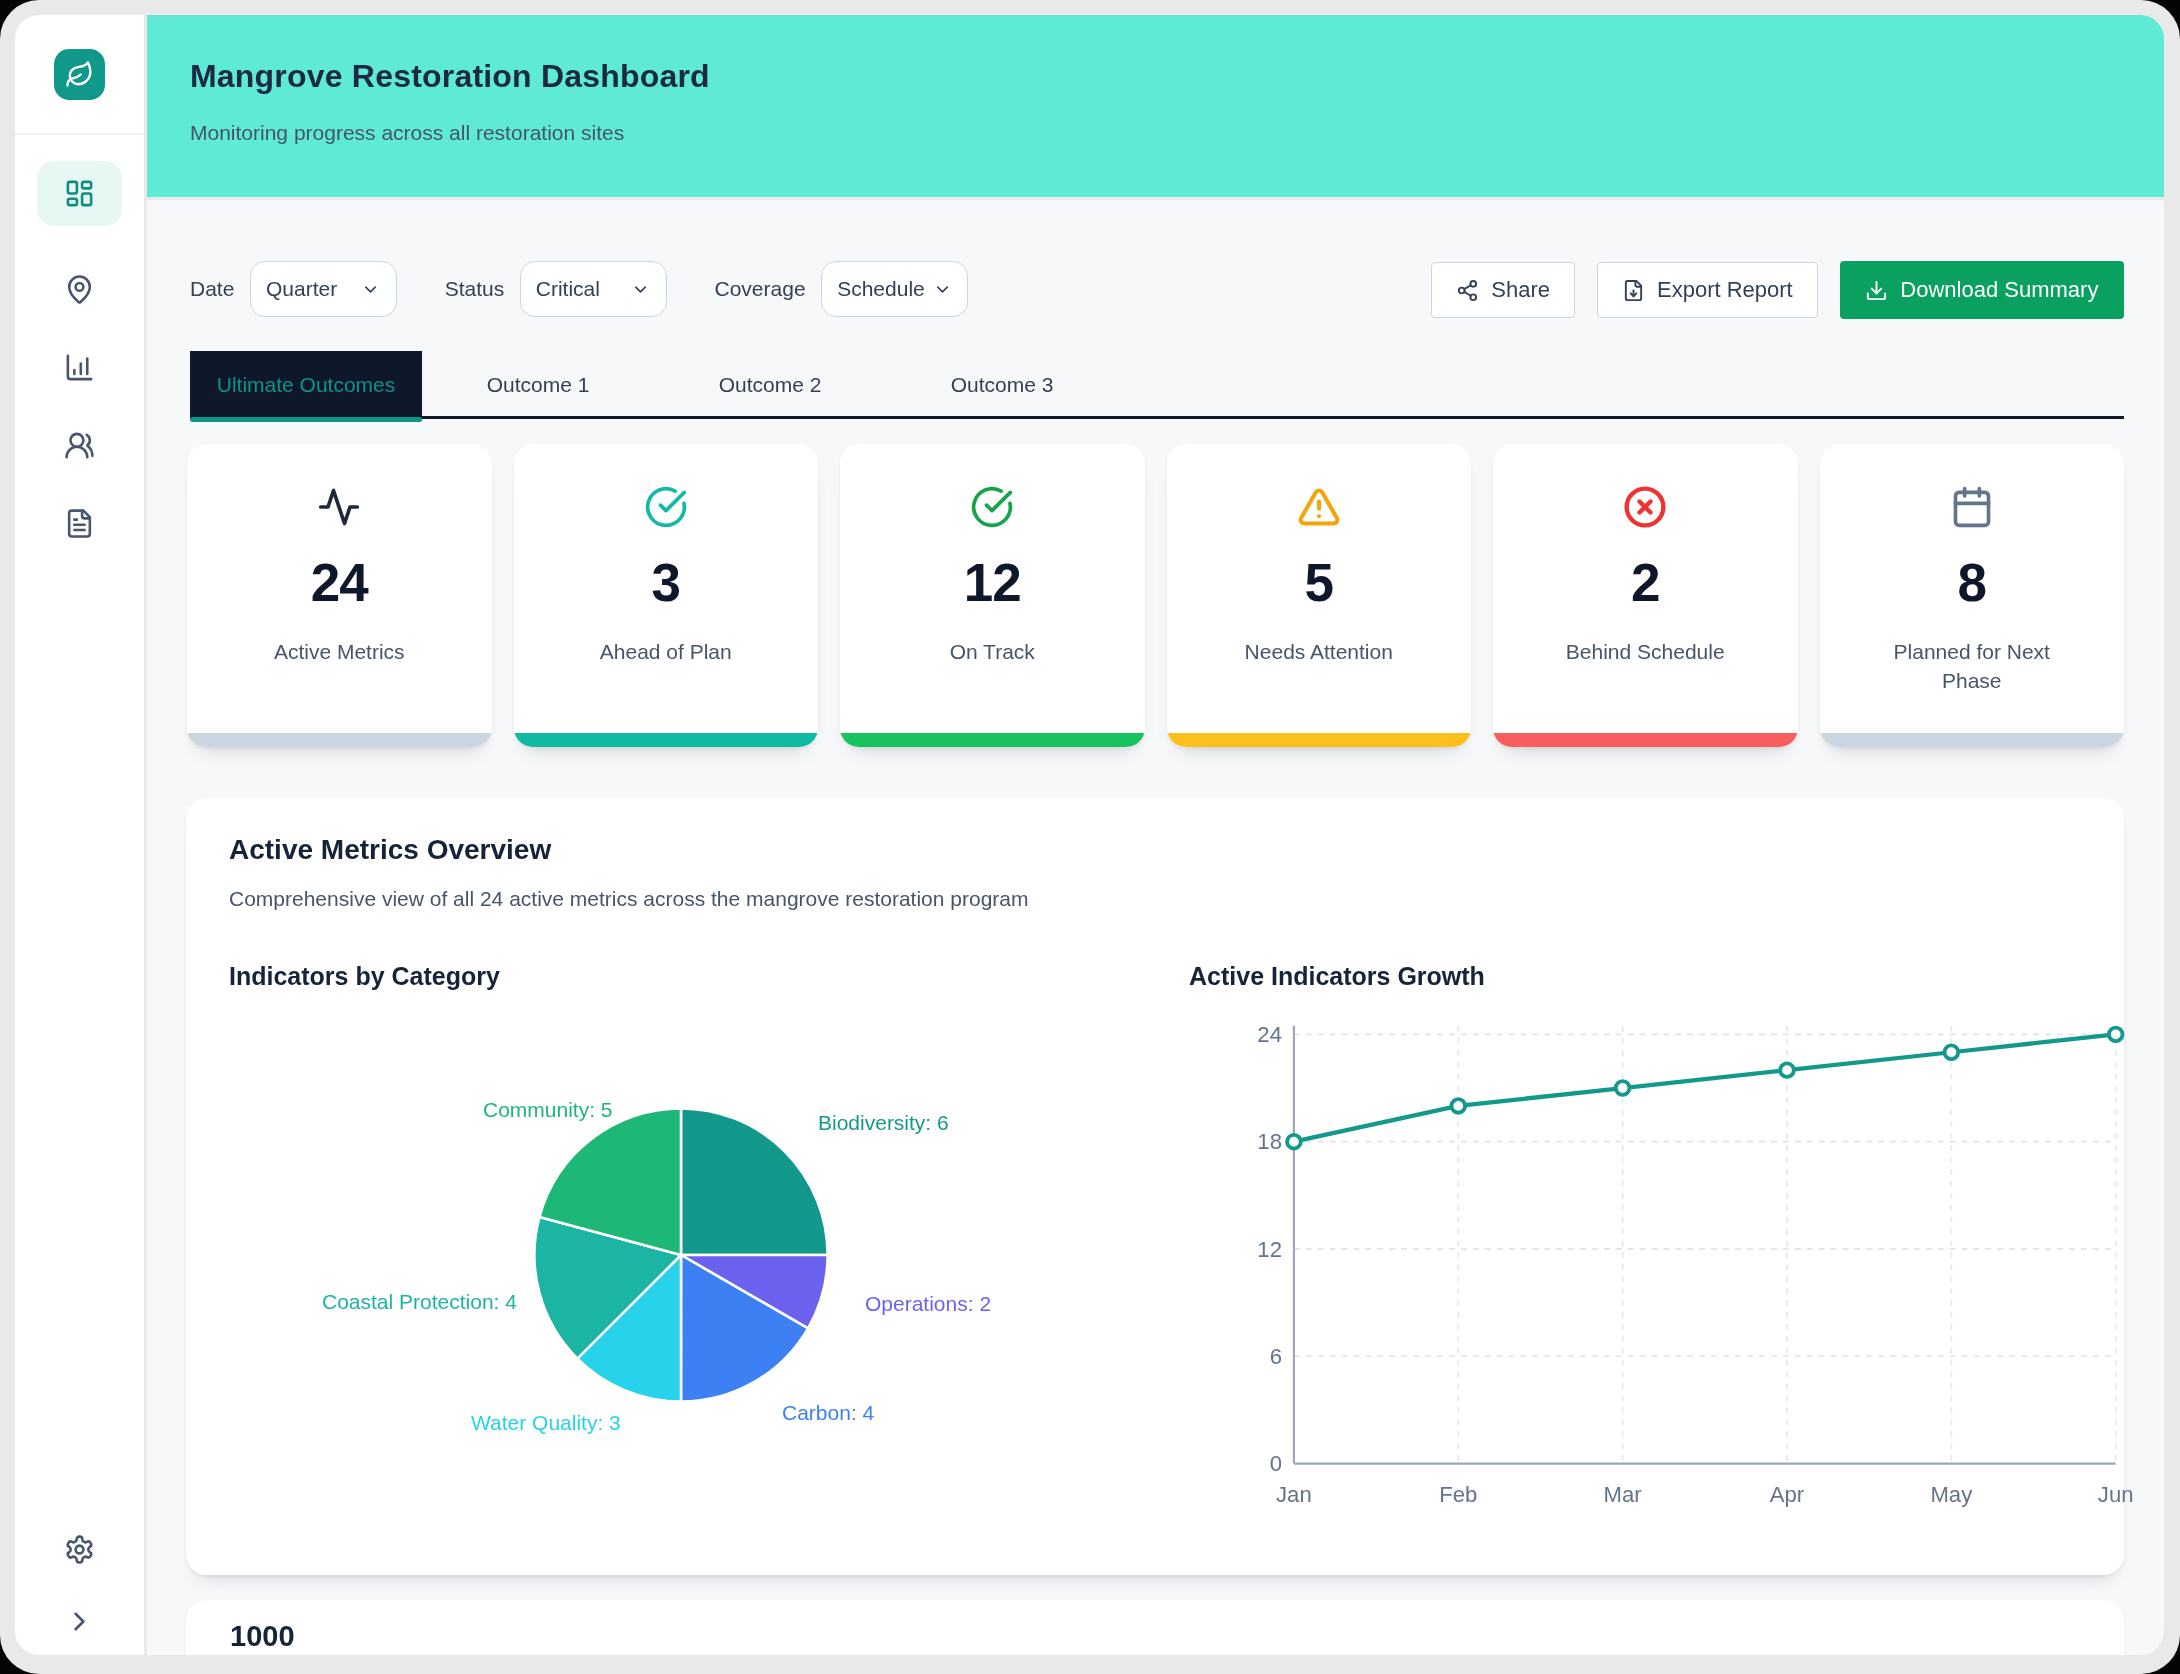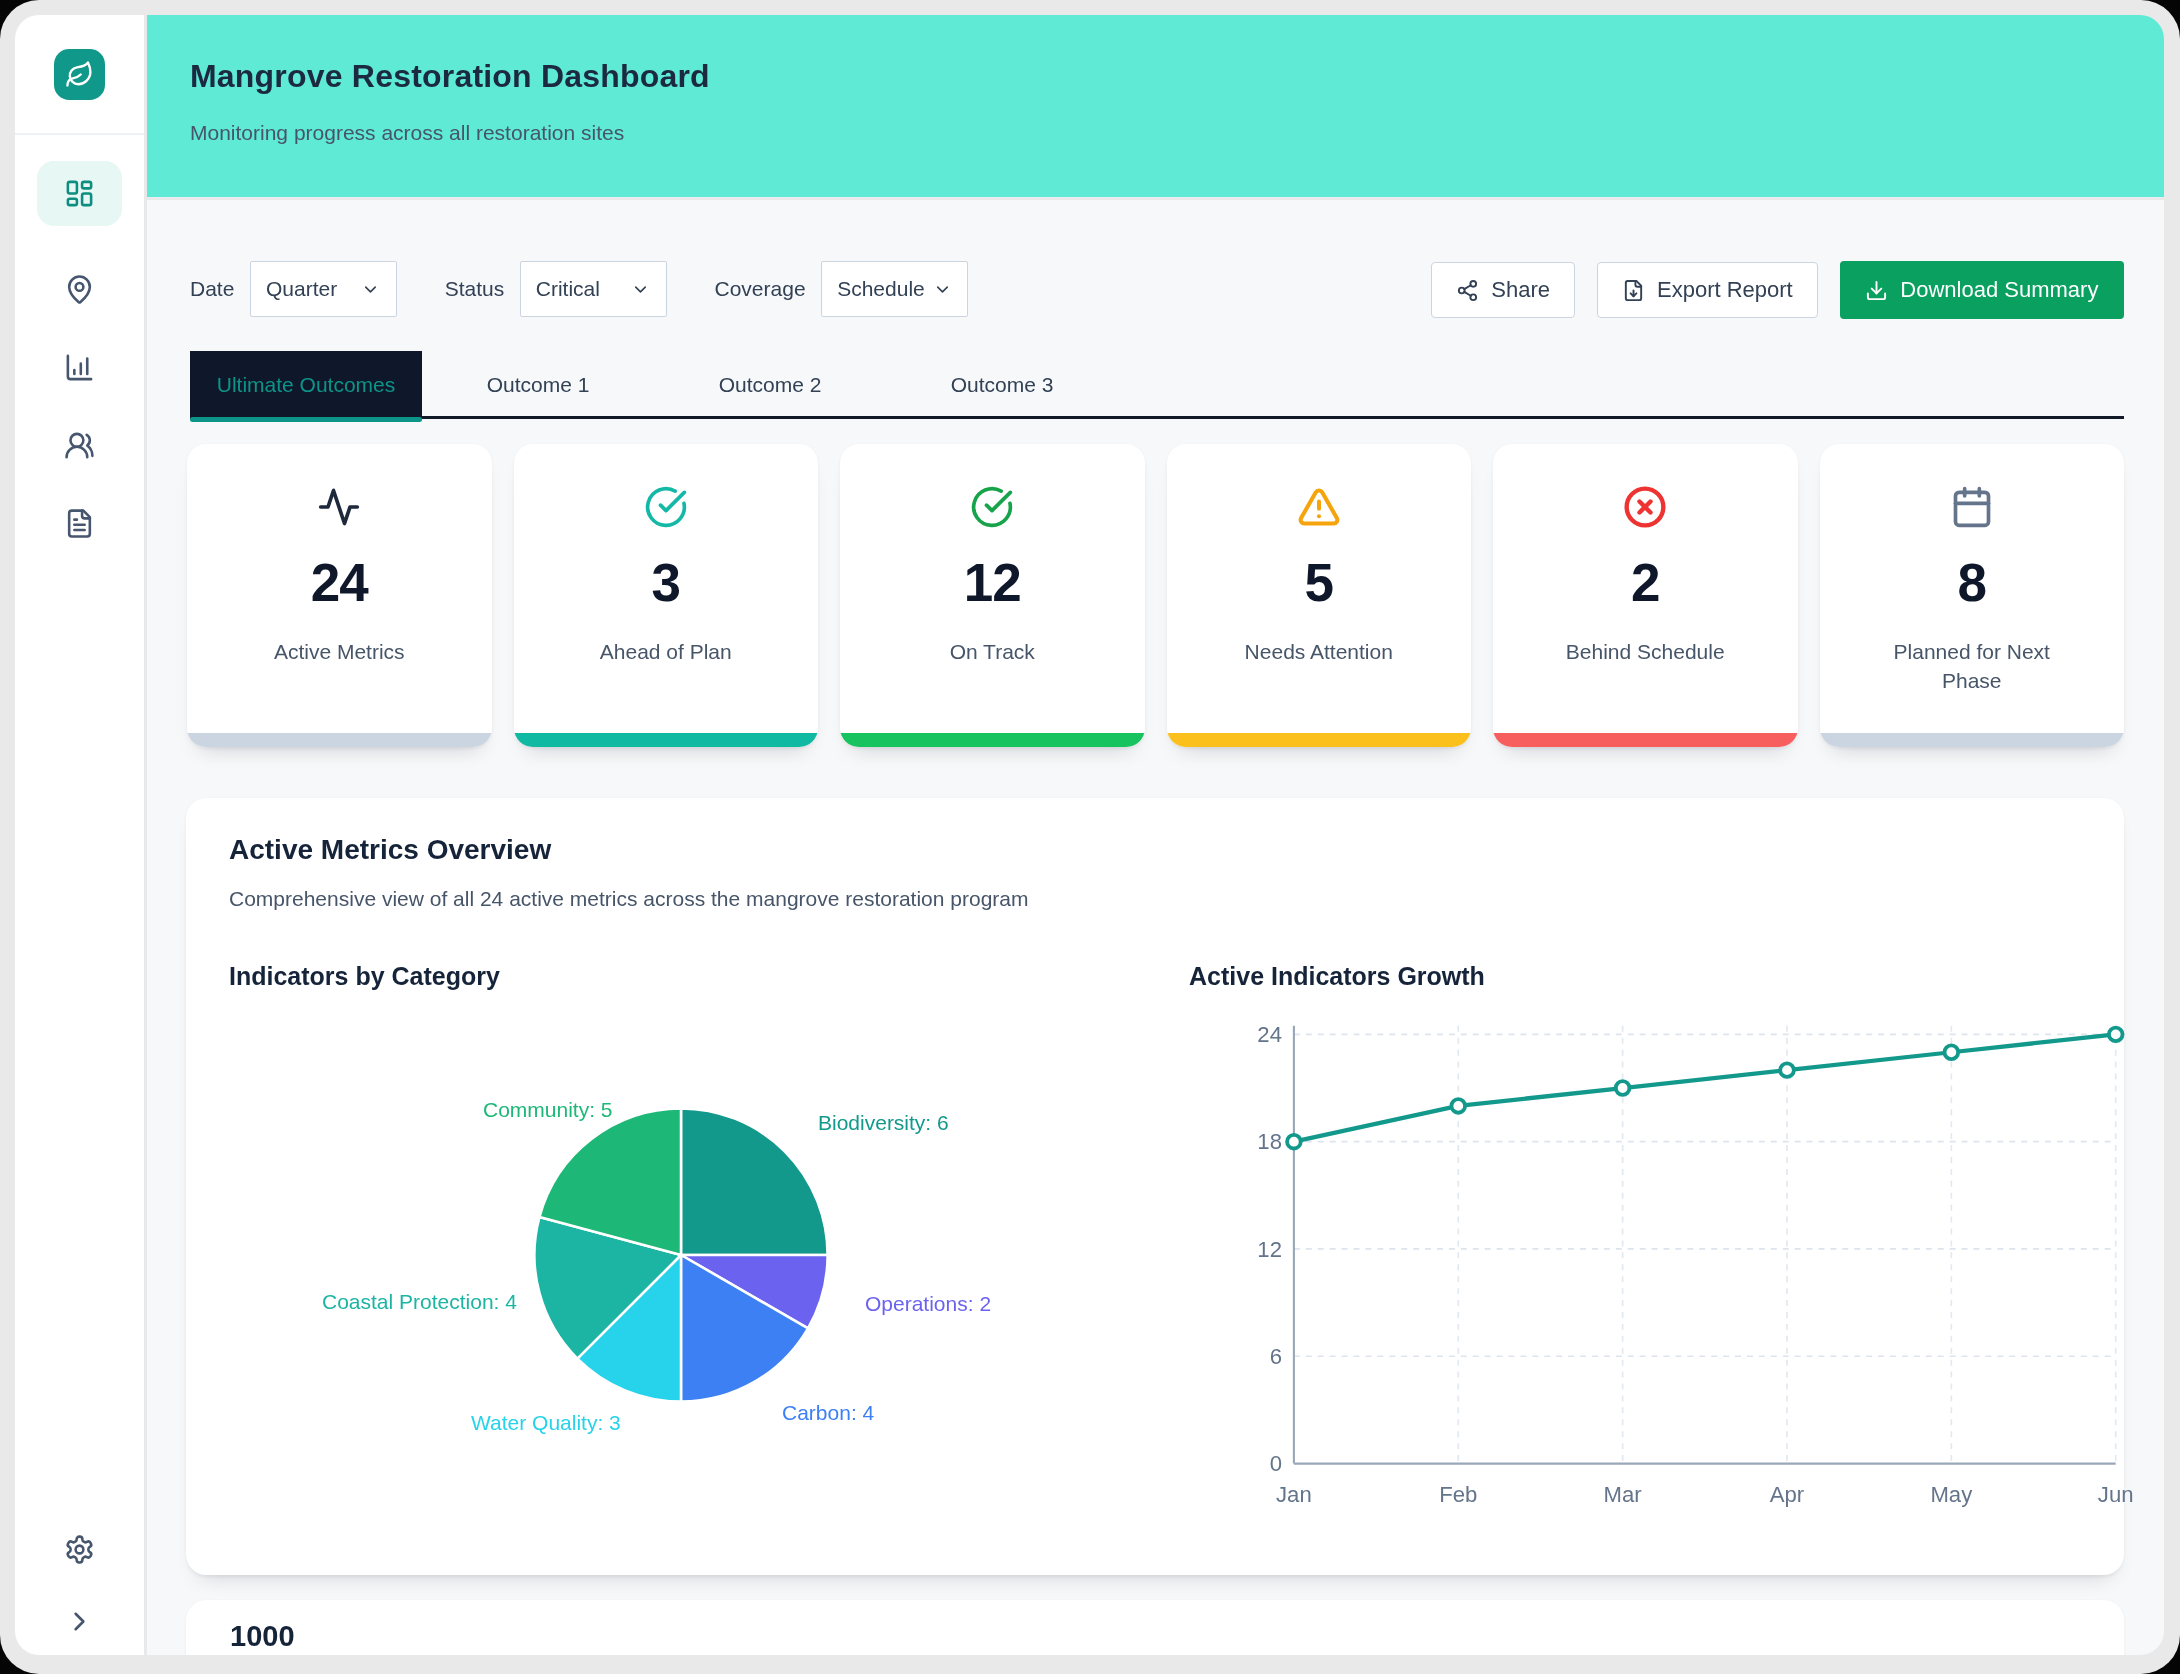--- a/index.html
+++ b/index.html
@@ -27,21 +27,21 @@
 
   
   .main { position: absolute; left: 147px; top: 200px; right: 16px; bottom: 19px; background: #f6f8fa;
           border-radius: 0 0 24px 0; overflow: hidden; }
 
   
   .filter-row { position: absolute; left: 43px; top: 61px; width: 1934px; height: 58px;
                 display: flex; align-items: flex-start; }
   .filter-group { display: flex; align-items: center; margin-right: 48px; }
   .filter-label { font-size: 21px; color: #334155; margin-right: 15.3px; }
-  .select { width: 147px; height: 56px; background: #ffffff; border: 1.7px solid #cbd5e1; border-radius: 2px;
+  .select { width: 147px; height: 56px; background: #ffffff; border: 1.7px solid #cbd5e1; border-radius: 15px;
             display: flex; align-items: center; justify-content: space-between; padding: 0 15.3px; cursor: pointer; }
   .select span { font-size: 21px; color: #334155; }
   .select svg { width: 19px; height: 19px; color: #334155; }
   .actions { margin-left: auto; display: flex; align-items: center; gap: 22px; }
   .btn { height: 56px; display: flex; align-items: center; gap: 12px; border-radius: 4px;
          font-size: 22px; cursor: pointer; }
   .btn svg { width: 23px; height: 23px; }
   .btn.ghost { background: #ffffff; border: 1.7px solid #cbd5e1; color: #334155; padding: 0 24px; }
   .btn.primary { background: #0aa05f; border: none; color: #ffffff; padding: 0 25.6px; height: 58px; }
 

